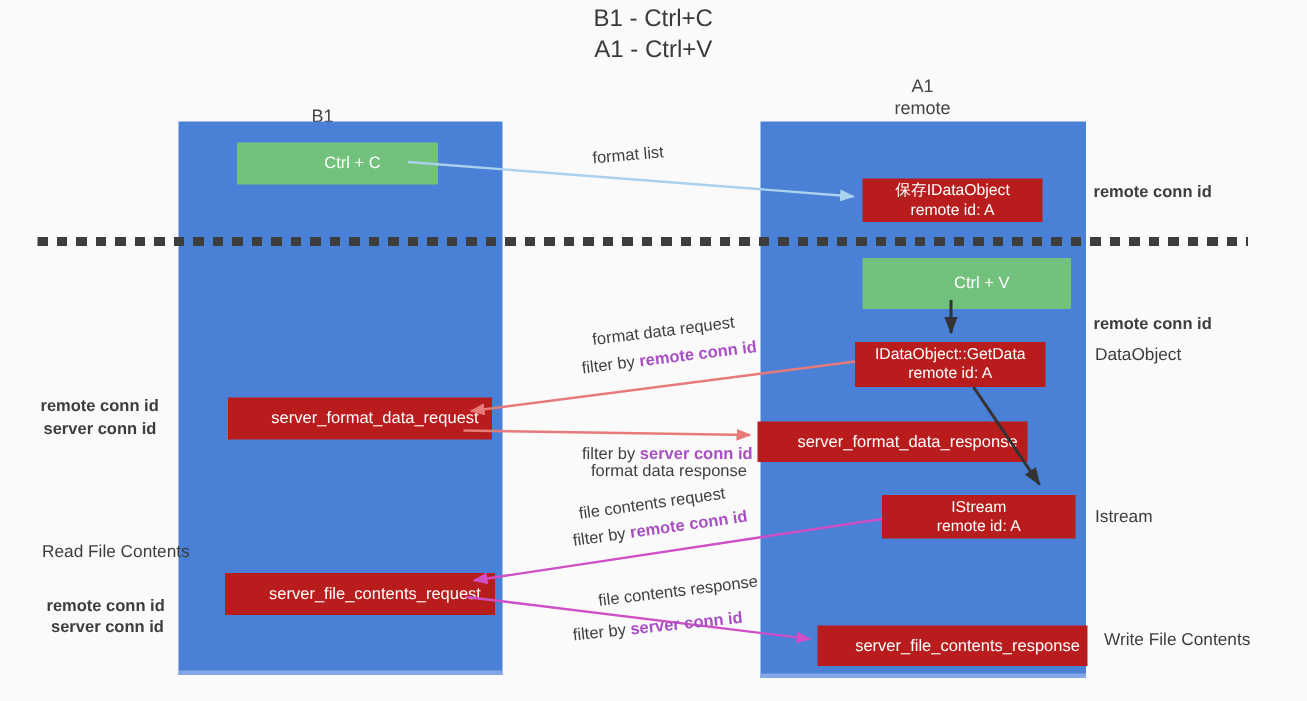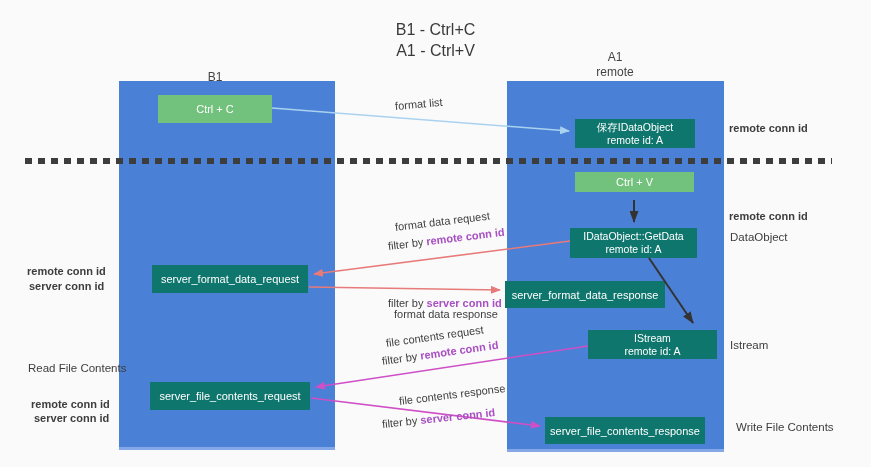--- a/index.html
+++ b/index.html
@@ -1,30 +1,30 @@
 <!DOCTYPE html>
 <html><head>
 <meta charset="utf-8">
 <style>
   html,body{margin:0;padding:0;background:#fafafa;}
   .stage{
     position:relative;width:871px;height:467px;background:#fafafa;
     font-family:"Liberation Sans",sans-serif;overflow:hidden;
   }
-  .title{position:absolute;left:0;right:0;top:19px;text-align:center;color:#3a3a3a;font-size:16px;line-height:21px;}
+  .title{position:absolute;left:0;right:0;top:2px;text-align:center;color:#3a3a3a;font-size:16px;line-height:21px;}
   .lane-header{position:absolute;width:200px;text-align:center;color:#444;font-size:12px;line-height:15px;}
   .lane{position:absolute;background:#4a80d5;border-bottom:3px solid #84a7e8;}
   .dashes{position:absolute;left:25px;top:158px;width:807px;height:6px;
     background:repeating-linear-gradient(90deg,#3d3d3d 0 7px,transparent 7px 13px);}
   .node{position:absolute;display:flex;flex-direction:column;align-items:center;justify-content:center;
     color:#ffffff;text-align:center;}
   .node.green{background:#72c17c;}
-  .node.orange{background:#0f766e;}
+  .node.orange{background:#b91c1c;}
   .node .l1,.node .l2{font-size:10.5px;line-height:13px;}
-  .node.single{font-size:11px;}
+  .node.single{font-size:11px;padding-left:20px;}
   .alabel{position:absolute;font-size:11px;color:#3f3f3f;white-space:nowrap;transform-origin:left center;}
   .purple{color:#a84fc3;font-weight:bold;}
   .greenlbl{color:#53b55a;font-weight:bold;}
   .side{position:absolute;font-size:11.5px;color:#3d3d3d;white-space:nowrap;}
   .overlay{position:absolute;left:0;top:0;pointer-events:none;}
 </style>
 </head>
 <body>
 
 <div class="stage">
@@ -50,21 +50,21 @@
 
   <div class="node green single" style="left:158px;top:95px;width:114px;height:28px;">
     <span>Ctrl + C</span>
   </div>
 
   <div class="node orange" style="left:575px;top:119px;width:120px;height:29px;">
     <div class="l1">保存IDataObject</div>
     <div class="l2">remote id: A</div>
   </div>
 
-  <div class="node green single" style="left:575px;top:172px;width:119px;height:20px;">
+  <div class="node green single" style="left:575px;top:172px;width:119px;height:34px;">
     <span>Ctrl + V</span>
   </div>
 
   <div class="node orange" style="left:570px;top:228px;width:127px;height:30px;">
     <div class="l1">IDataObject::GetData</div>
     <div class="l2">remote id: A</div>
   </div>
 
   <div class="node orange single" style="left:505px;top:281px;width:160px;height:27px;">
     <span>server_format_data_response</span>

